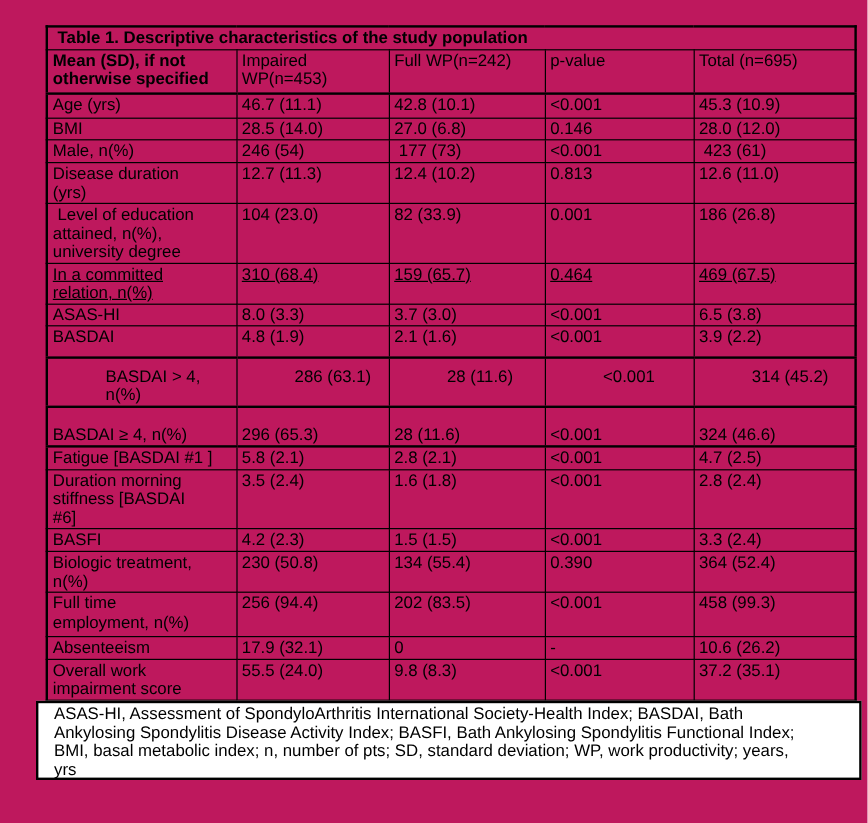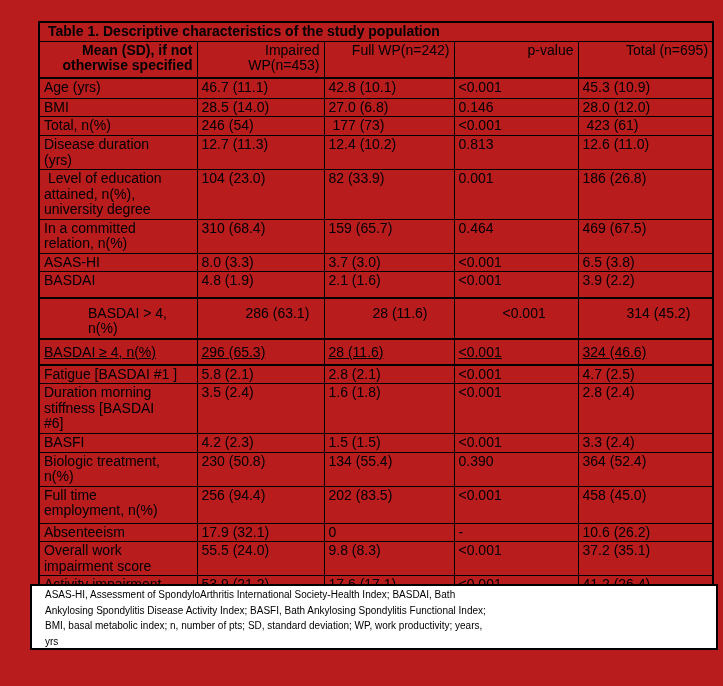--- a/index.html
+++ b/index.html
@@ -1,21 +1,21 @@
 <!DOCTYPE html>
 <html><head>
 <meta charset="utf-8">
 <style>
   * { box-sizing: border-box; }
   html, body { margin: 0; padding: 0; background: #ffffff; }
   .page {
     position: relative;
     width: 723px;
     height: 686px;
-    background: #b91c1c;
+    background: #be185d;
     overflow: hidden;
     font-family: "Liberation Sans", sans-serif;
     color: #000000;
   }
   .main-table {
     position: absolute;
     left: 38px;
     top: 21px;
     width: 674px;
     border-collapse: collapse;
@@ -41,63 +41,62 @@
   }
   .title-row th {
     font-weight: bold;
     height: 18px;
     padding-left: 8px;
     border-bottom: 1px solid #000000;
   }
   .header-row th {
     height: 37px;
     border-bottom: 2px solid #000000;
-    text-align: right;
   }
   .header-row th:first-child { font-weight: bold; }
 
   
   .main-table tbody tr:nth-child(1)  { height: 20px; }
   .main-table tbody tr:nth-child(2)  { height: 18px; }
   .main-table tbody tr:nth-child(3)  { height: 19px; }
   .main-table tbody tr:nth-child(4)  { height: 30px; }
   .main-table tbody tr:nth-child(5)  { height: 49px; padding-left: 15px; }
-  .main-table tbody tr:nth-child(6)  { height: 31px; }
+  .main-table tbody tr:nth-child(6)  { height: 31px; text-decoration: underline; }
   .main-table tbody tr:nth-child(7)  { height: 17px; }
   .main-table tbody tr:nth-child(8)  { height: 26px; }
   .main-table tbody tr:nth-child(9)  { height: 30px; }
   .main-table tbody tr:nth-child(10) { height: 26px; }
   .main-table tbody tr:nth-child(11) { height: 19px; }
   .main-table tbody tr:nth-child(12) { height: 47px; }
   .main-table tbody tr:nth-child(13) { height: 19px; }
   .main-table tbody tr:nth-child(14) { height: 33px; }
   .main-table tbody tr:nth-child(15) { height: 37px; padding-left: 17px; }
   .main-table tbody tr:nth-child(16) { height: 18px; }
   .main-table tbody tr:nth-child(17) { height: 18px; }
   .main-table tbody tr:nth-child(18) { height: 50px; }
   .main-table tbody tr:nth-child(19) { height: 19px; }
 
   
   .main-table tbody tr:nth-child(8) td,
   .main-table tbody tr:nth-child(9) td,
   .main-table tbody tr:nth-child(10) td { border-bottom: 2px solid #000000; }
   .main-table tbody tr:nth-child(9) td  { padding-top: 7px; padding-left: 48px; }
-  .main-table tbody tr:nth-child(10) td { padding-top: 5px; text-decoration: underline; }
+  .main-table tbody tr:nth-child(10) td { padding-top: 15px; }
 
   .bold { font-weight: bold; }
 
   .footnote {
     position: absolute;
     left: 30px;
     top: 584px;
     width: 688px;
     height: 66px;
     border: 2px solid #000000;
     padding: 1px 5px 11px 13px;
-    font-size: 10px;
+    font-size: 14px;
     line-height: 15.5px;
     white-space: pre-wrap;
     background: #ffffff;
   }
 </style>
 </head>
 <body>
 
 <div class="page">
 
@@ -132,21 +131,21 @@
           <td>45.3 (10.9)</td>
         </tr>
         <tr>
           <td>BMI</td>
           <td>28.5 (14.0)</td>
           <td>27.0 (6.8)</td>
           <td>0.146</td>
           <td>28.0 (12.0)</td>
         </tr>
         <tr>
-          <td>Total, n(%)</td>
+          <td>Male, n(%)</td>
           <td>246 (54)</td>
           <td> 177 (73)</td>
           <td class="bold">&lt;0.001</td>
           <td> 423 (61)</td>
         </tr>
         <tr>
           <td>Disease duration
 (yrs)</td>
           <td>12.7 (11.3)</td>
           <td>12.4 (10.2)</td>
@@ -228,21 +227,21 @@
           <td>134 (55.4)</td>
           <td>0.390</td>
           <td>364 (52.4)</td>
         </tr>
         <tr>
           <td>Full time
 employment, n(%)</td>
           <td>256 (94.4)</td>
           <td>202 (83.5)</td>
           <td class="bold">&lt;0.001</td>
-          <td>458 (45.0)</td>
+          <td>458 (99.3)</td>
         </tr>
         <tr>
           <td>Absenteeism</td>
           <td>17.9 (32.1)</td>
           <td>0</td>
           <td>-</td>
           <td>10.6 (26.2)</td>
         </tr>
         <tr>
           <td>Overall work

